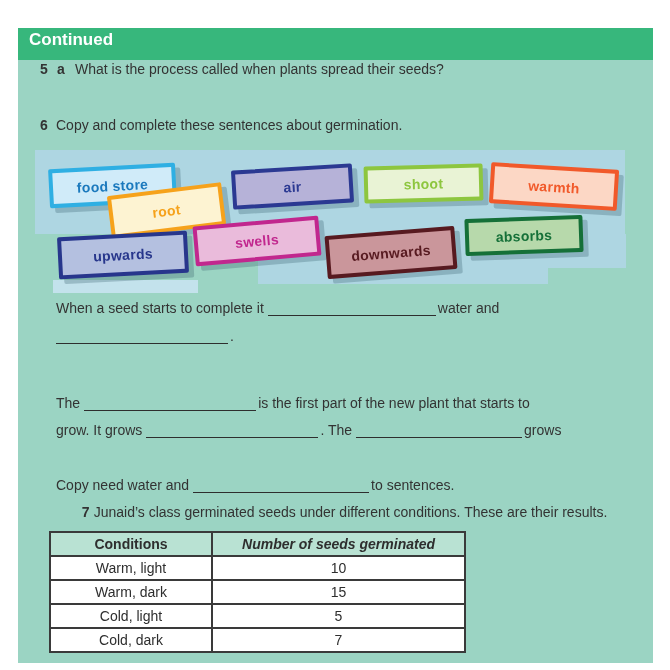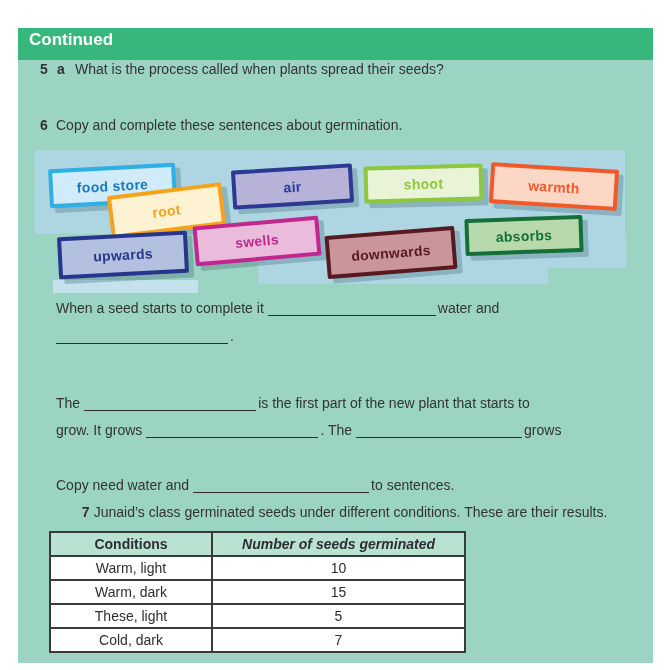--- a/index.html
+++ b/index.html
@@ -143,21 +143,21 @@
     <tbody>
       <tr>
         <td>Warm, light</td>
         <td>10</td>
       </tr>
       <tr>
         <td>Warm, dark</td>
         <td>15</td>
       </tr>
       <tr>
-        <td>These, light</td>
+        <td>Cold, light</td>
         <td>5</td>
       </tr>
       <tr>
         <td>Cold, dark</td>
         <td>7</td>
       </tr>
     </tbody>
   </table>
 
 </div>

